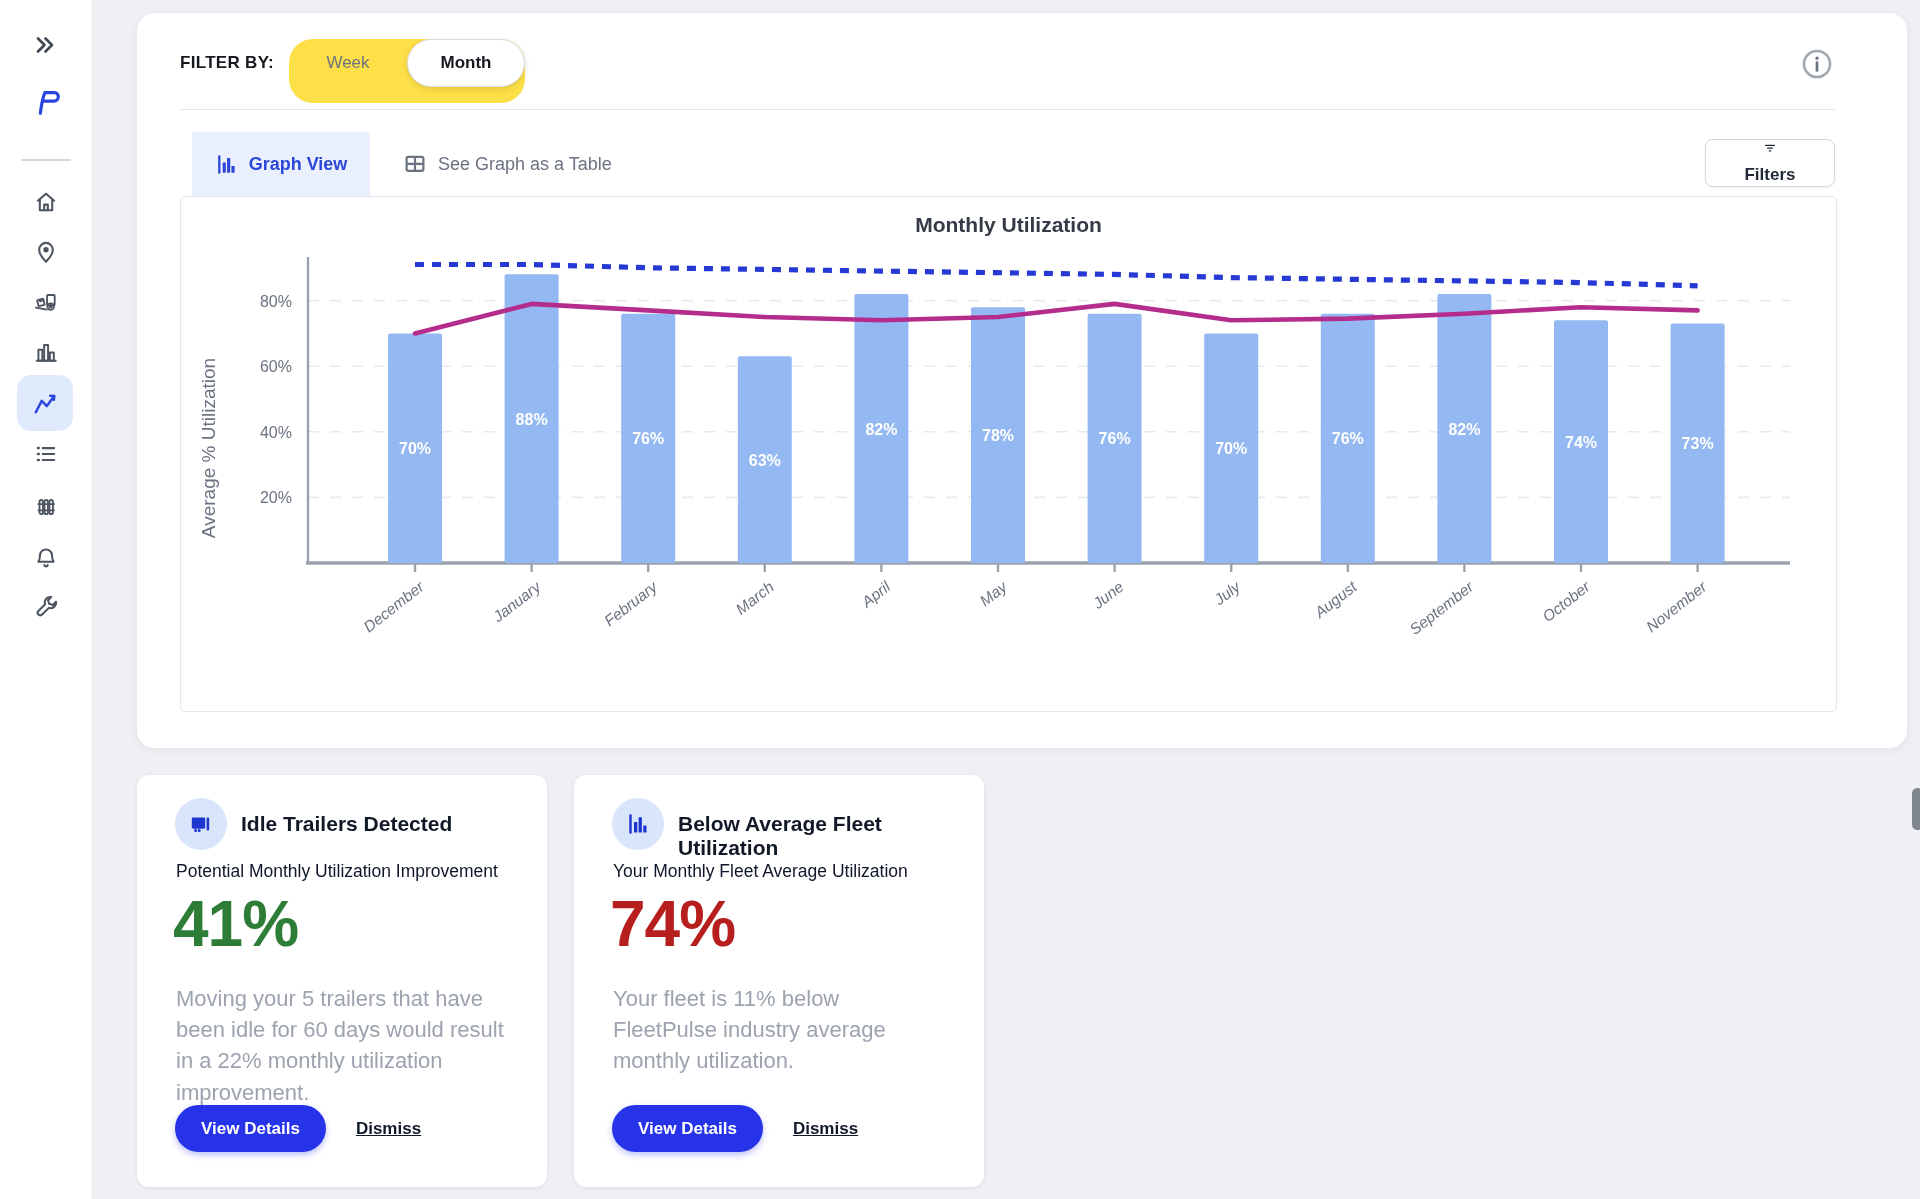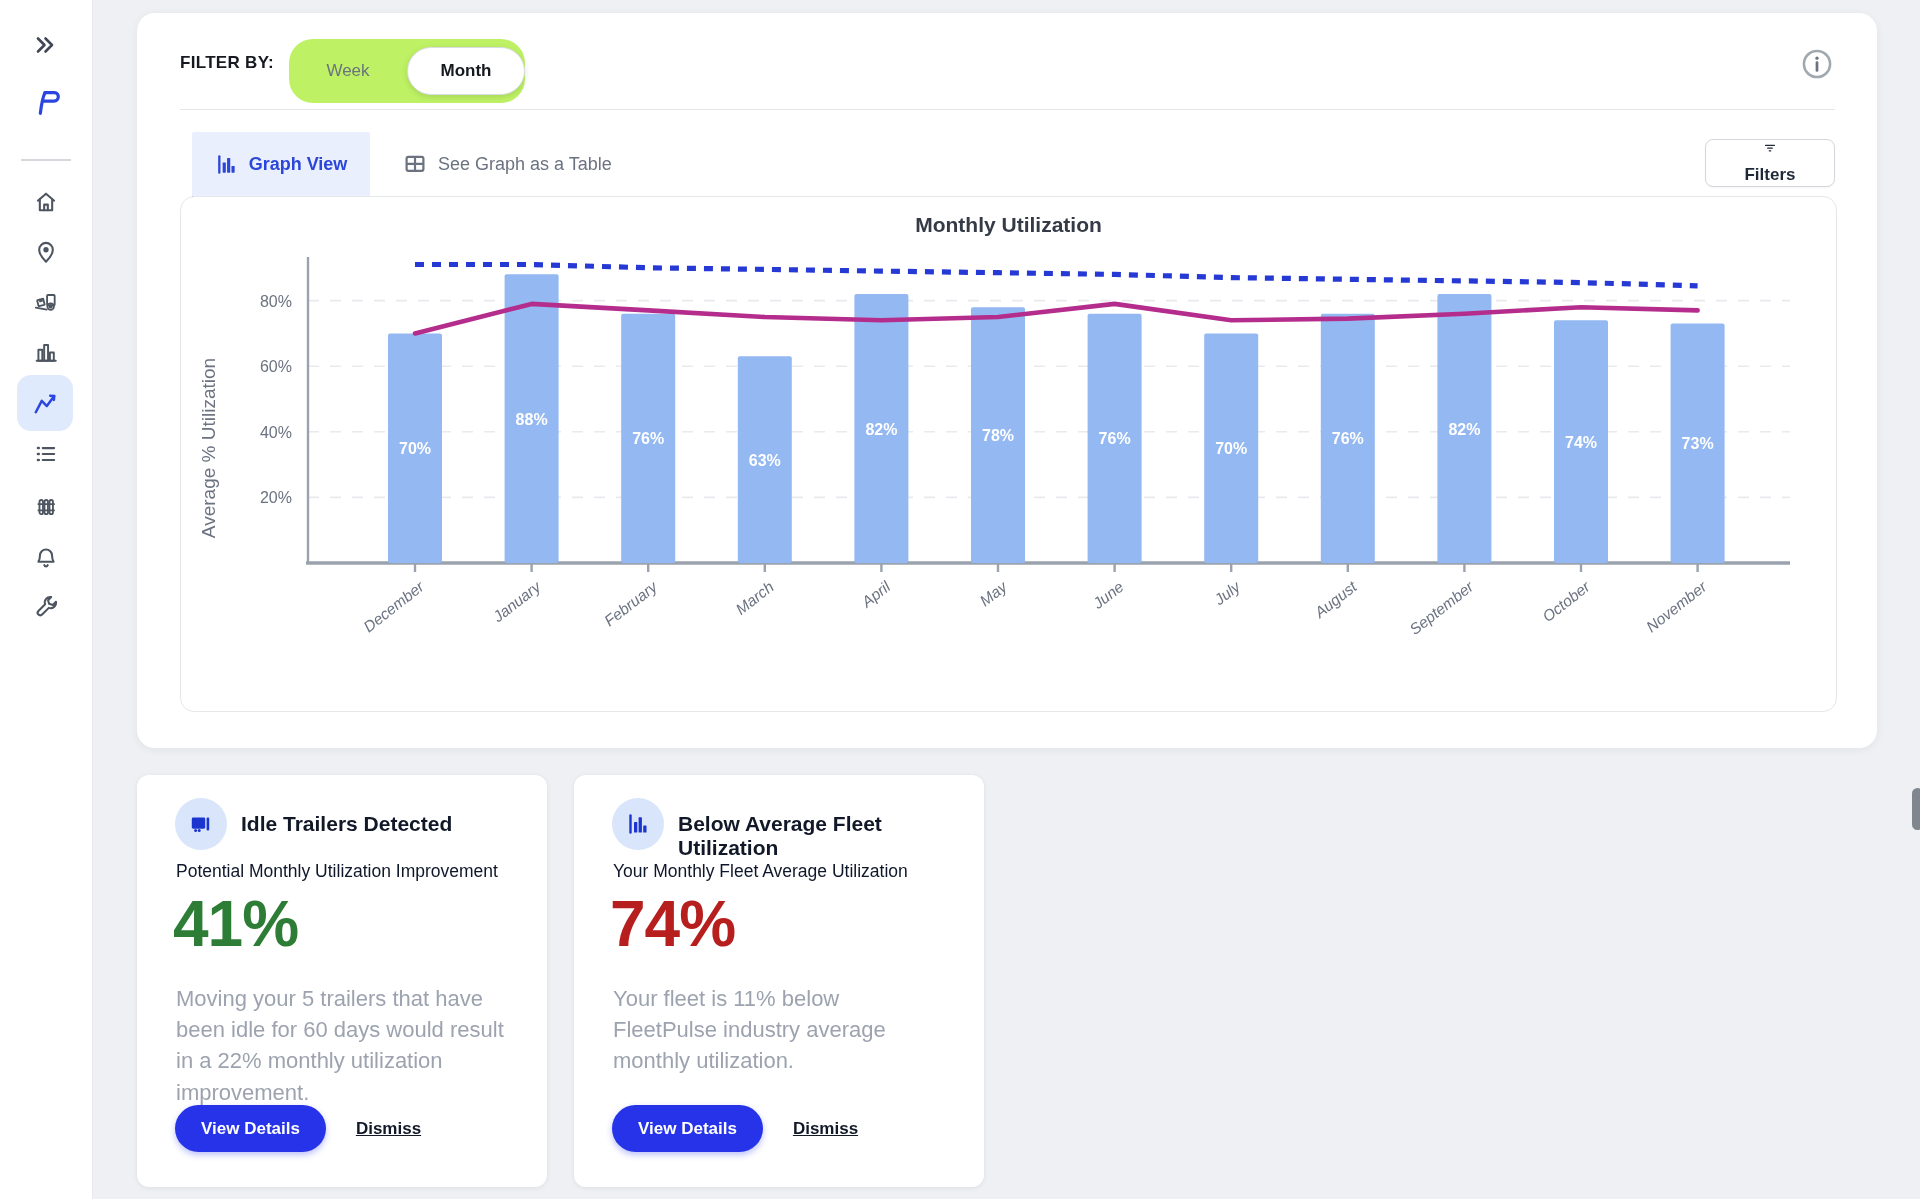--- a/index.html
+++ b/index.html
@@ -6,34 +6,34 @@
   .app{position:relative;width:1920px;height:1199px;background:#eef0f3;overflow:hidden;}
 
   
   .sidebar{position:absolute;left:0;top:0;width:92px;height:1199px;background:#ffffff;border-right:1px solid #e7e9ec;}
   .side-icon{position:absolute;left:50%;transform:translateX(-50%);width:26px;height:26px;cursor:pointer;}
   .side-divider{position:absolute;left:21px;top:159px;width:50px;height:0;border-top:2px solid #d4d8dd;}
   .active-pill{position:absolute;left:17px;top:375px;width:56px;height:56px;background:#dfeafc;border-radius:14px;cursor:pointer;}
   .active-pill svg{position:absolute;left:15px;top:15px;}
 
   
-  .main-card{position:absolute;left:137px;top:13px;width:1740px;height:735px;background:#fff;border-radius:18px;box-shadow:0 2px 10px rgba(20,30,60,.06);}
+  .main-card{position:absolute;left:137px;top:13px;width:1740px;height:735px;background:#fff;border-radius:18px;box-shadow:0 2px 10px rgba(20,30,60,.06);padding-left:30px;}
   .filter-label{position:absolute;left:43px;top:40px;font-size:17px;font-weight:bold;color:#16191f;letter-spacing:.3px;}
-  .toggle{position:absolute;left:152px;top:26px;height:64px;background:#bef264;border-radius:24px;display:flex;align-items:center;padding:0;}
+  .toggle{position:absolute;left:152px;top:26px;height:64px;background:#fde047;border-radius:24px;display:flex;align-items:flex-start;padding:0;}
   .toggle .opt{height:48px;min-width:118px;display:flex;align-items:center;justify-content:center;font-size:17px;color:#6b7280;border-radius:24px;cursor:pointer;border:none;background:transparent;}
   .toggle .opt.selected{background:#ffffff;border:1px solid #d9dce1;box-shadow:0 2px 6px rgba(0,0,0,.12);color:#16191f;font-weight:600;}
   .info-btn{position:absolute;left:1663px;top:34px;width:34px;height:34px;cursor:pointer;}
   .top-divider{position:absolute;left:43px;top:96px;width:1655px;border-top:1px solid #e4e6ea;}
 
   .tab{position:absolute;top:119px;height:64px;display:flex;align-items:center;gap:11px;cursor:pointer;font-size:18px;}
   .tab-graph{left:55px;width:178px;justify-content:center;background:#e9effc;border-bottom:3px solid #2b46d9;color:#2b46d9;font-weight:600;border-radius:2px 2px 0 0;}
   .tab-table{left:252px;padding:0 14px;color:#6b7280;}
   .filters-btn{position:absolute;left:1568px;top:126px;width:130px;height:48px;background:#fff;border:1px solid #d3d7dc;border-radius:8px;display:flex;align-items:center;justify-content:center;gap:10px;font-size:17px;font-weight:600;color:#1f2937;cursor:pointer;box-shadow:0 1px 2px rgba(0,0,0,.04);flex-direction:column;}
 
-  .chart-card{position:absolute;left:43px;top:183px;width:1655px;height:514px;border:1px solid #e5e7eb;border-radius:14px;background:#fff;}
+  .chart-card{position:absolute;left:43px;top:183px;width:1655px;height:514px;border:1px solid #e5e7eb;border-radius:5px;background:#fff;}
   .chart-title{position:absolute;top:16px;width:100%;text-align:center;font-size:21px;font-weight:bold;color:#343b46;}
   .chart-svg{position:absolute;left:0;top:46px;}
   .legend{position:absolute;left:0;top:466px;width:100%;display:flex;justify-content:center;align-items:center;gap:64px;}
   .legend-item{display:flex;align-items:center;gap:12px;font-size:19px;color:#4b5563;cursor:pointer;}
   .dot{width:17px;height:17px;border-radius:50%;}
   .dashes{width:38px;height:7px;}
 
   
   .grid{stroke:#e8eaee;stroke-width:1.6;stroke-dasharray:11 11;}
   .axis{stroke:#9aa3ad;stroke-width:2.4;fill:none;}

